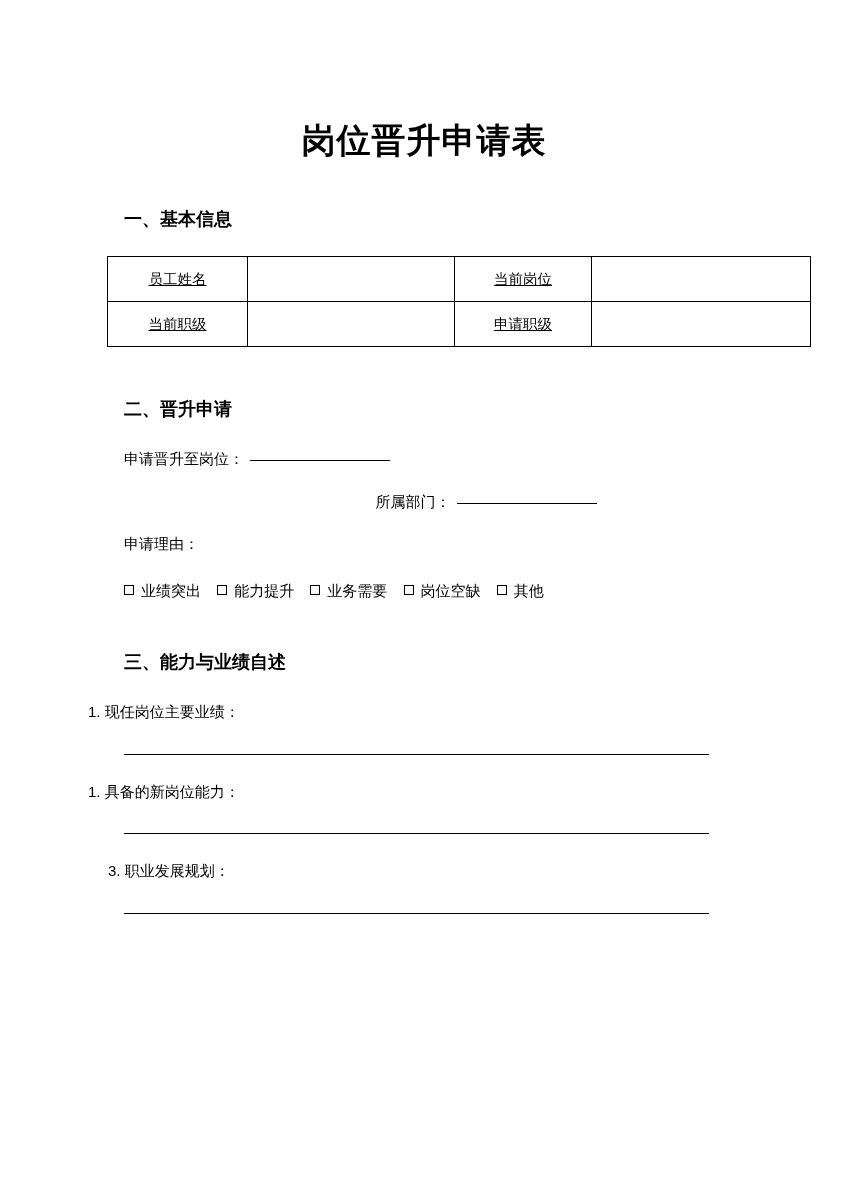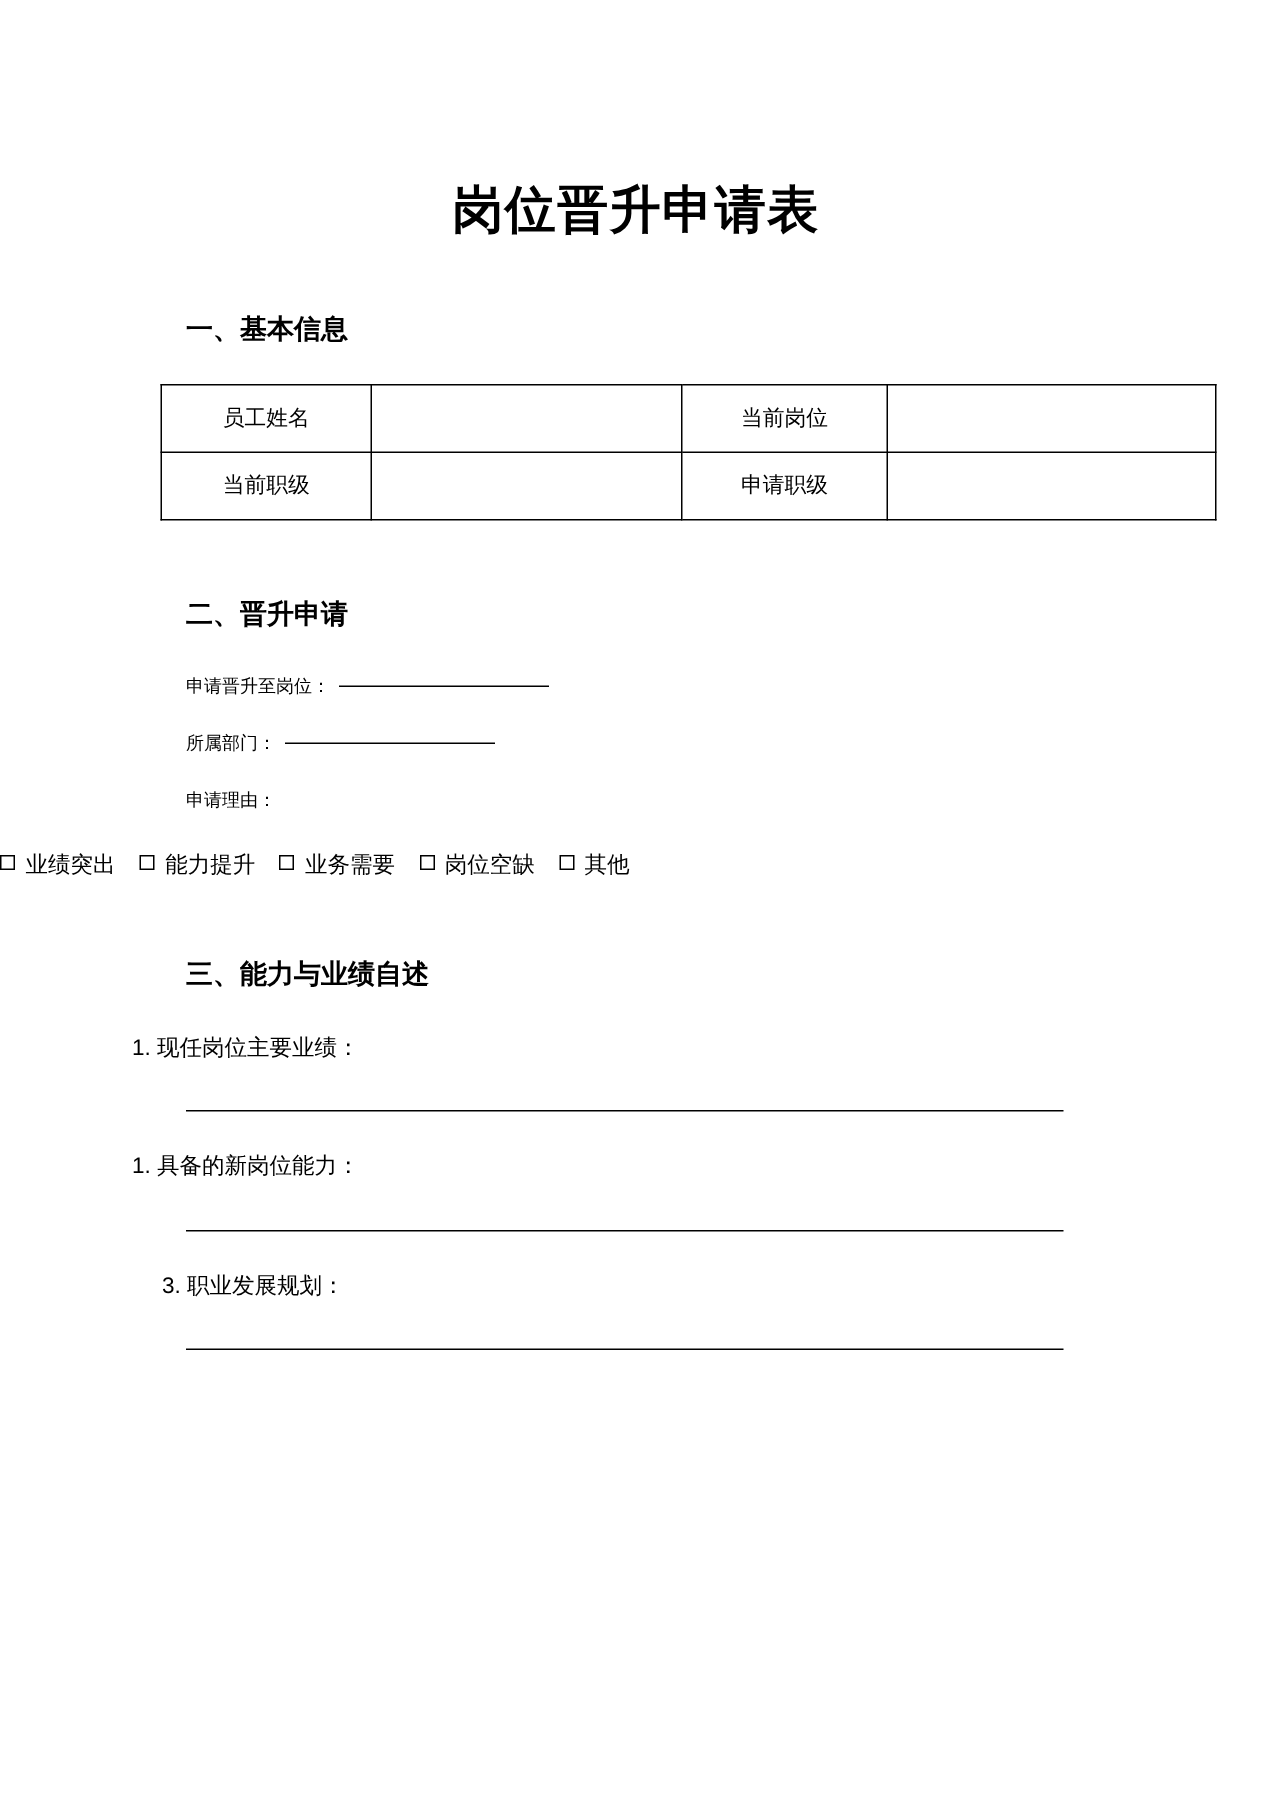--- a/index.html
+++ b/index.html
@@ -48,57 +48,59 @@
 
   
   .table-wrap {
     padding-left: 107px;
     padding-top: 24px;
   }
   table.info-table {
     border-collapse: collapse;
     width: 635px;
     table-layout: fixed;
+    text-decoration: underline;
   }
   table.info-table td {
     border: 1.6px solid #000000;
     height: 44px;
     font-size: 14.5px;
     padding: 0 8px;
     line-height: 1.3;
   }
   td.label-cell {
     text-align: center;
     width: 123px;
   }
   td.value-cell-a { width: 190px; }
   td.label-cell-b { width: 120px; }
   td.value-cell-b { width: 202px; }
 
   
   .form-line {
     padding-left: 124px;
-    font-size: 12px;
+    font-size: 15px;
     line-height: 1.5;
     white-space: nowrap;
   }
   .fl-1 { padding-top: 26px; }
-  .fl-2 { padding-top: 20px; }
+  .fl-2 { padding-top: 20px; text-align: center; }
   .fl-3 { padding-top: 20px; }
   .blank-rule {
     display: inline-block;
     width: 140px;
     border-bottom: 1.6px solid #000000;
     vertical-align: 3px;
     margin-left: 6px;
   }
   .blank-rule.short { width: 140px; }
 
   
   .options-row {
+    padding-left: 124px;
     padding-top: 24px;
     font-size: 15px;
     line-height: 1.5;
     white-space: nowrap;
   }
   .opt {
     display: inline-block;
     margin-right: 12px;
   }
   .checkbox-glyph {

